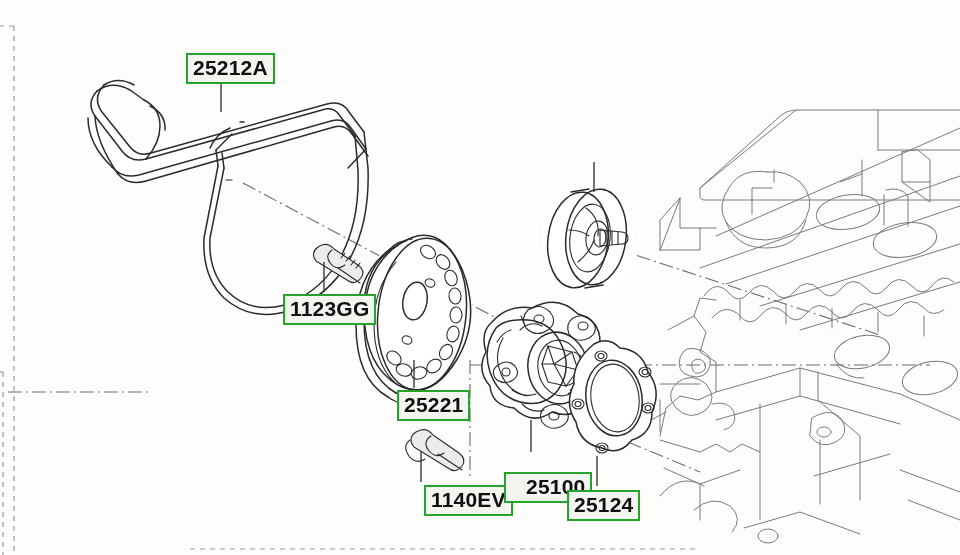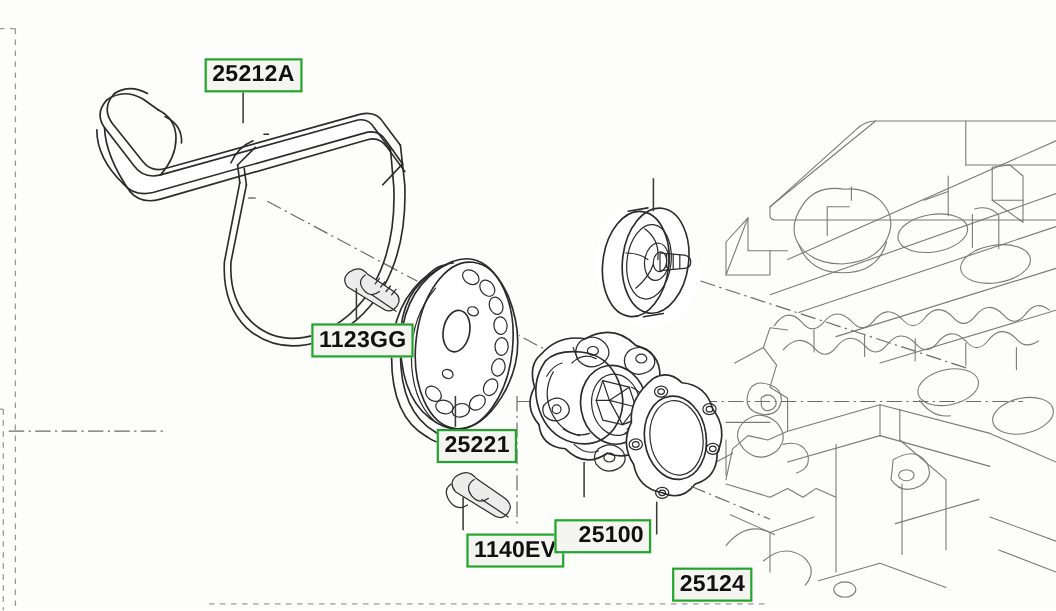--- a/index.html
+++ b/index.html
@@ -339,15 +339,15 @@
 
 
   <div class="part-label" style="left:283px; top:294px;">1123GG</div>
 
   <div class="part-label" style="left:397px; top:390px;">25221</div>
 
   <div class="part-label" style="left:388px; top:485px;margin-left:36px;">1140EV</div>
 
   <div class="part-label" style="left:504px; top:472px;padding-left:20px;">25100</div>
 
-  <div class="part-label" style="left:567px; top:516px;margin-left:44px;">25124</div>
+  <div class="part-label" style="left:567px; top:490px;">25124</div>
 
 </div>
 
 </body></html>

